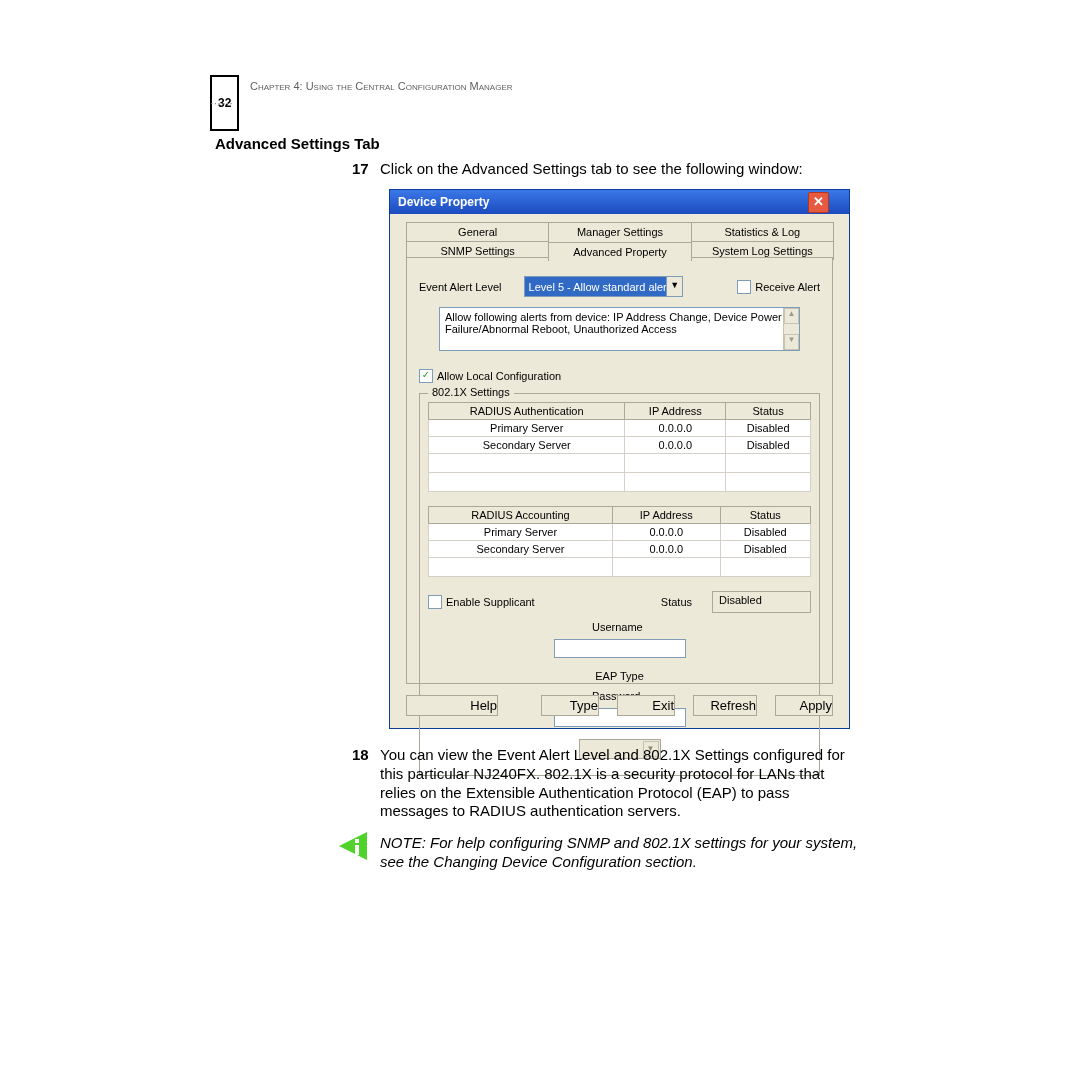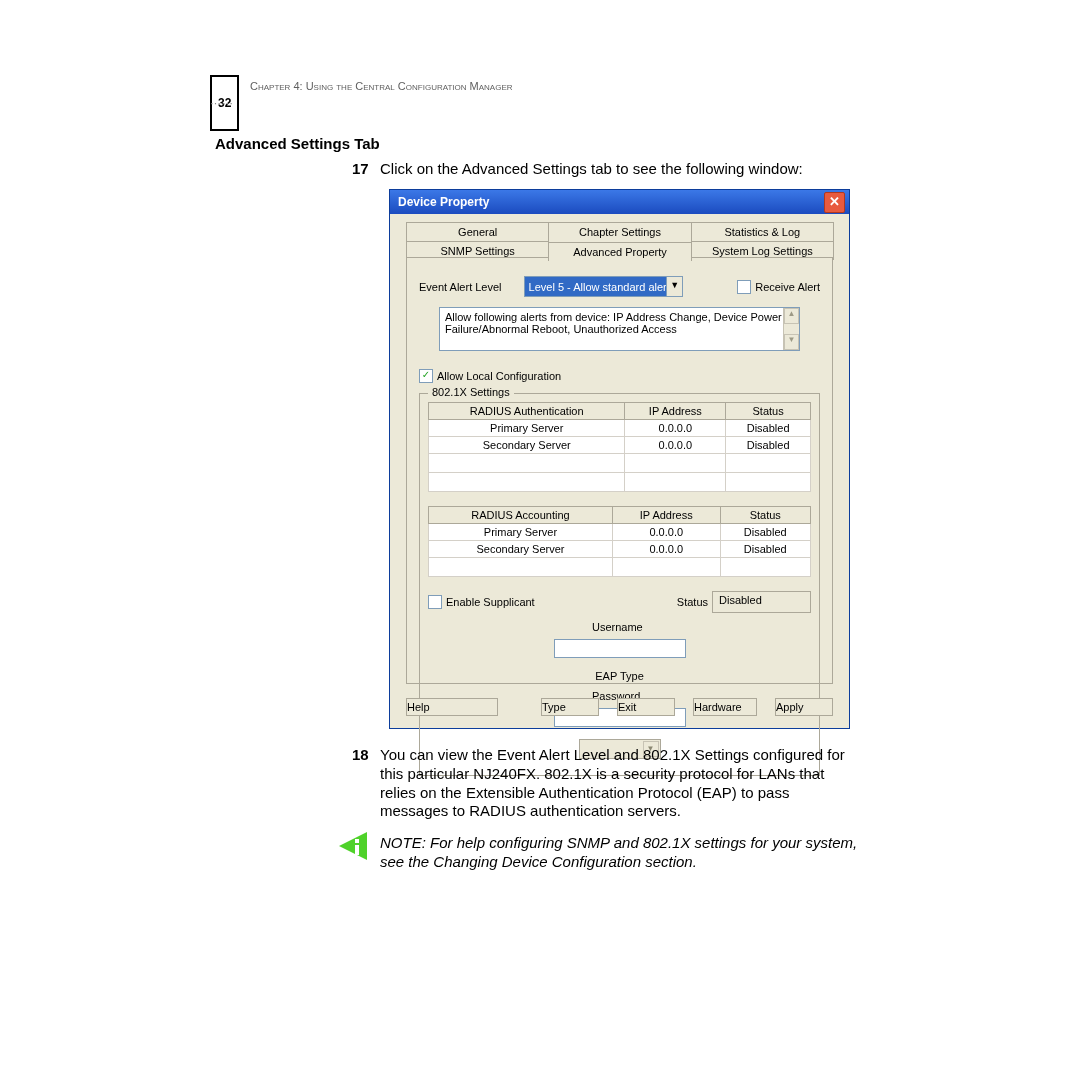--- a/index.html
+++ b/index.html
@@ -9,21 +9,21 @@
   .chapter-line{position:absolute;left:250px;top:80px;font-size:11px;font-variant:small-caps;color:#5f5f5f;}
   .section-heading{position:absolute;left:215px;top:135px;font-weight:bold;font-size:15px;}
   .step17-num{position:absolute;left:352px;top:160px;font-weight:bold;font-size:15px;}
   .step17-text{position:absolute;left:380px;top:160px;font-size:15px;}
   .step18-num{position:absolute;left:352px;top:746px;font-weight:bold;font-size:15px;}
   .step18-text{position:absolute;left:380px;top:746px;width:480px;font-size:15px;line-height:1.25;}
   .note-icon{position:absolute;left:337px;top:830px;}
   .note-text{position:absolute;left:380px;top:834px;width:480px;font-style:italic;font-size:15px;line-height:1.25;}
   
   .dlg{position:absolute;left:389px;top:189px;width:459px;height:538px;border:1px solid #0c3d9b;background:#ece9d8;font-family:Tahoma,Arial,sans-serif;font-size:11px;}
-  .titlebar{height:24px;background:linear-gradient(#3b78e7,#1b4bbf);color:#fff;display:flex;align-items:center;padding:0 4px 0 8px;font-weight:bold;font-size:12px;}
+  .titlebar{height:24px;background:linear-gradient(#3b78e7,#1b4bbf);color:#fff;display:flex;align-items:center;padding:0 20px 0 8px;font-weight:bold;font-size:12px;}
   .titlebar .spacer{flex:1;}
   .close-btn{width:19px;height:19px;background:#e85a3f;border:1px solid #b03820;color:#fff;text-align:center;line-height:17px;font-weight:bold;font-size:13px;border-radius:2px;}
   .tabs{position:absolute;left:16px;top:32px;right:16px;}
   .tabrow{display:flex;border-bottom:0;}
   .tab{flex:1;text-align:center;padding:3px 0;font-size:11px;border:1px solid #aca899;border-bottom:none;background:#ece9d8;margin-right:-1px;position:relative;}
   .tab.active{background:#ece9d8;z-index:2;border-top:1px solid #aca899;}
   .tabrow.second .tab{border-top:1px solid #aca899;}
   .tabrow.second .tab.active{top:1px;}
   .panel{position:absolute;left:16px;top:67px;right:16px;bottom:44px;border:1px solid #aca899;border-top:1px solid #aca899;background:#ece9d8;padding:12px;}
   .row1{display:flex;align-items:center;gap:22px;margin-top:6px;}
@@ -37,29 +37,29 @@
   .tiny-scroll .up,.tiny-scroll .dn{height:14px;text-align:center;font-size:8px;color:#9d9a86;border:1px solid #c7c3b4;background:#ece9d8;}
   .tiny-scroll .dn{position:absolute;bottom:0;left:0;right:0;}
   .allow-local{margin-top:18px;}
   .fieldset{border:1px solid #aca899;margin-top:10px;padding:8px 8px 16px 8px;position:relative;}
   .fieldset .legend{position:absolute;top:-8px;left:8px;background:#ece9d8;padding:0 4px;font-size:11px;}
   .tbl{width:100%;border:1px solid #aca899;background:#fff;border-collapse:collapse;font-size:11px;}
   .tbl th,.tbl td{border:1px solid #d4d0c8;padding:2px 5px;text-align:center;font-weight:normal;}
   .tbl thead th{background:#ece9d8;border:1px solid #aca899;}
   .tbl tbody tr.blank td{height:14px;}
   .tbl-spacer{height:14px;}
-  .supplicant-row{display:flex;align-items:center;gap:4px;margin-top:14px;}
+  .supplicant-row{display:flex;align-items:center;gap:20px;margin-top:14px;}
   .status-box{border:1px solid #aca899;background:#ece9d8;padding:2px 6px;width:85px;height:16px;}
   .field-row{display:flex;align-items:center;gap:6px;margin-top:8px;flex-direction:column;}
   .text-input{border:1px solid #7f9db9;background:#fff;height:17px;width:130px;}
   .eap-select{border:1px solid #aca899;background:#ece9d8;width:80px;height:18px;position:relative;}
   .eap-select .arrow{position:absolute;right:1px;top:1px;bottom:1px;width:14px;background:#ece9d8;border:1px solid #c7c3b4;text-align:center;font-size:8px;line-height:13px;color:#8a8772;}
   .buttons{position:absolute;left:16px;right:16px;bottom:12px;display:flex;gap:18px;}
   .buttons .gap{flex:1;}
-  .btn{border:1px solid #aca899;background:#ece9d8;padding:2px 0;font-size:11px;text-align:left;}
+  .btn{border:1px solid #aca899;background:#ece9d8;padding:2px 0;font-size:13px;text-align:right;}
   .btn.help{width:90px;}
   .btn.small{width:56px;}
   .btn.refresh{width:62px;}
 </style>
 </head>
 <body>
 <div class="page">
 
 <div class="pagenum-box">32</div>
 <div class="pagenum-dots">⋯⋯</div>
@@ -72,21 +72,21 @@
 <div class="dlg">
   <div class="titlebar">
     <span>Device Property</span>
     <span class="spacer"></span>
     <span class="close-btn">✕</span>
   </div>
 
   <div class="tabs">
     <div class="tabrow">
       <div class="tab">General</div>
-      <div class="tab">Chapter Settings</div>
+      <div class="tab">Manager Settings</div>
       <div class="tab">Statistics &amp; Log</div>
     </div>
     <div class="tabrow second">
       <div class="tab">SNMP Settings</div>
       <div class="tab active">Advanced Property</div>
       <div class="tab">System Log Settings</div>
     </div>
   </div>
 
   <div class="panel">
@@ -206,21 +206,21 @@
         </span>
       </div>
     </div>
   </div>
 
   <div class="buttons">
     <div class="btn help">Help</div>
     <div class="gap"></div>
     <div class="btn small">Type</div>
     <div class="btn small">Exit</div>
-    <div class="btn refresh">Hardware</div>
+    <div class="btn refresh">Refresh</div>
     <div class="btn small">Apply</div>
   </div>
 </div>
 
 <div class="step18-num">18</div>
 <div class="step18-text">You can view the Event Alert Level and 802.1X Settings configured for this particular NJ240FX. 802.1X is a security protocol for LANs that relies on the Extensible Authentication Protocol (EAP) to pass messages to RADIUS authentication servers.</div>
 
 <svg class="note-icon" width="32" height="32">
   <polygon points="2,16 30,2 30,30" fill="#4fd22a"></polygon>
   <rect x="18" y="9" width="4" height="4" fill="#fff"></rect>

